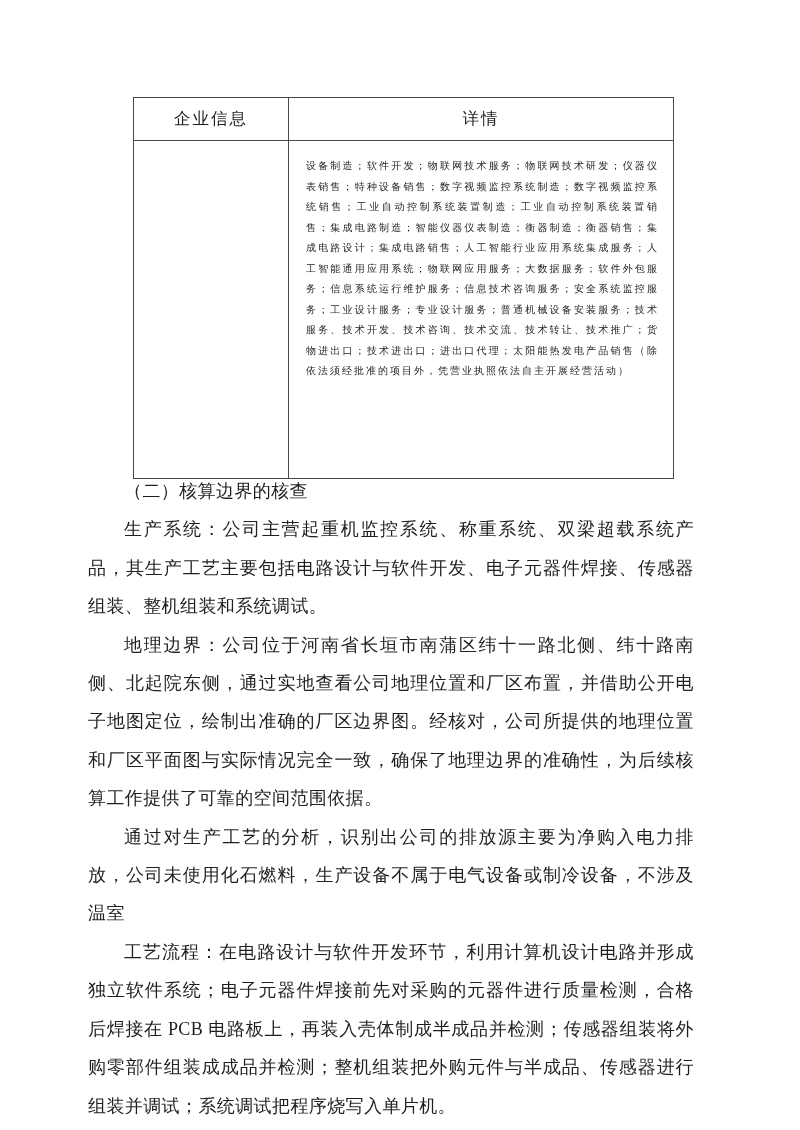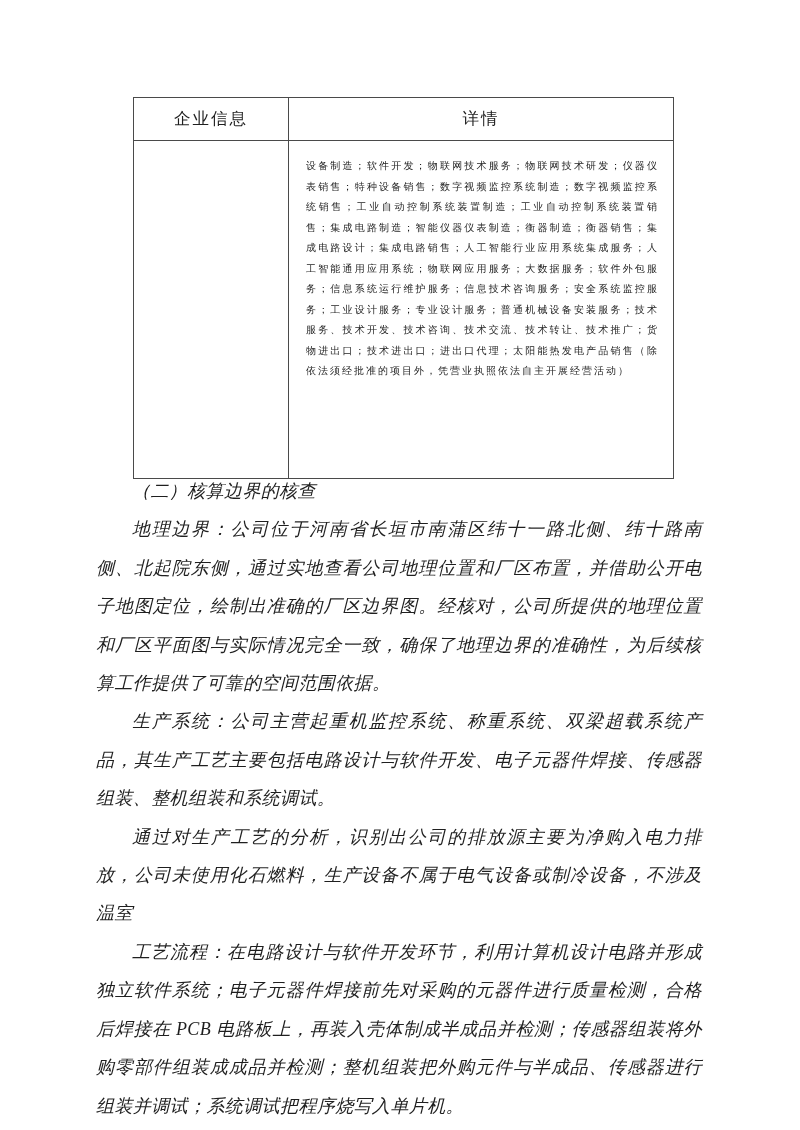--- a/index.html
+++ b/index.html
@@ -49,29 +49,28 @@
     padding: 15px 14px 6px 17px;
     font-size: 10px;
     line-height: 20.5px;
     letter-spacing: 2px;
     text-align: justify;
     text-justify: inter-character;
   }
   
   .content {
     position: absolute;
-    left: 96px;
+    left: 88px;
     top: 472px;
     width: 606px;
     font-size: 18px;
     line-height: 38.4px;
     letter-spacing: 0.4px;
     text-align: justify;
     text-justify: inter-character;
-    font-style: italic;
   }
   .content p {
     margin: 0;
     text-indent: 2em;
   }
 </style>
 </head>
 <body>
 
 <div class="page">
@@ -90,19 +89,19 @@
     <tbody>
       <tr>
         <td class="label-cell"></td>
         <td class="detail-cell">设备制造；软件开发；物联网技术服务；物联网技术研发；仪器仪表销售；特种设备销售；数字视频监控系统制造；数字视频监控系统销售；工业自动控制系统装置制造；工业自动控制系统装置销售；集成电路制造；智能仪器仪表制造；衡器制造；衡器销售；集成电路设计；集成电路销售；人工智能行业应用系统集成服务；人工智能通用应用系统；物联网应用服务；大数据服务；软件外包服务；信息系统运行维护服务；信息技术咨询服务；安全系统监控服务；工业设计服务；专业设计服务；普通机械设备安装服务；技术服务、技术开发、技术咨询、技术交流、技术转让、技术推广；货物进出口；技术进出口；进出口代理；太阳能热发电产品销售（除依法须经批准的项目外，凭营业执照依法自主开展经营活动）</td>
       </tr>
     </tbody>
   </table>
 
   <div class="content">
     <p>（二）核算边界的核查</p>
+    <p>生产系统：公司主营起重机监控系统、称重系统、双梁超载系统产品，其生产工艺主要包括电路设计与软件开发、电子元器件焊接、传感器组装、整机组装和系统调试。</p>
     <p>地理边界：公司位于河南省长垣市南蒲区纬十一路北侧、纬十路南侧、北起院东侧，通过实地查看公司地理位置和厂区布置，并借助公开电子地图定位，绘制出准确的厂区边界图。经核对，公司所提供的地理位置和厂区平面图与实际情况完全一致，确保了地理边界的准确性，为后续核算工作提供了可靠的空间范围依据。</p>
-    <p>生产系统：公司主营起重机监控系统、称重系统、双梁超载系统产品，其生产工艺主要包括电路设计与软件开发、电子元器件焊接、传感器组装、整机组装和系统调试。</p>
     <p>通过对生产工艺的分析，识别出公司的排放源主要为净购入电力排放，公司未使用化石燃料，生产设备不属于电气设备或制冷设备，不涉及温室</p>
     <p>工艺流程：在电路设计与软件开发环节，利用计算机设计电路并形成独立软件系统；电子元器件焊接前先对采购的元器件进行质量检测，合格后焊接在 PCB 电路板上，再装入壳体制成半成品并检测；传感器组装将外购零部件组装成成品并检测；整机组装把外购元件与半成品、传感器进行组装并调试；系统调试把程序烧写入单片机。</p>
   </div>
 
 </div>
 
 </body></html>

